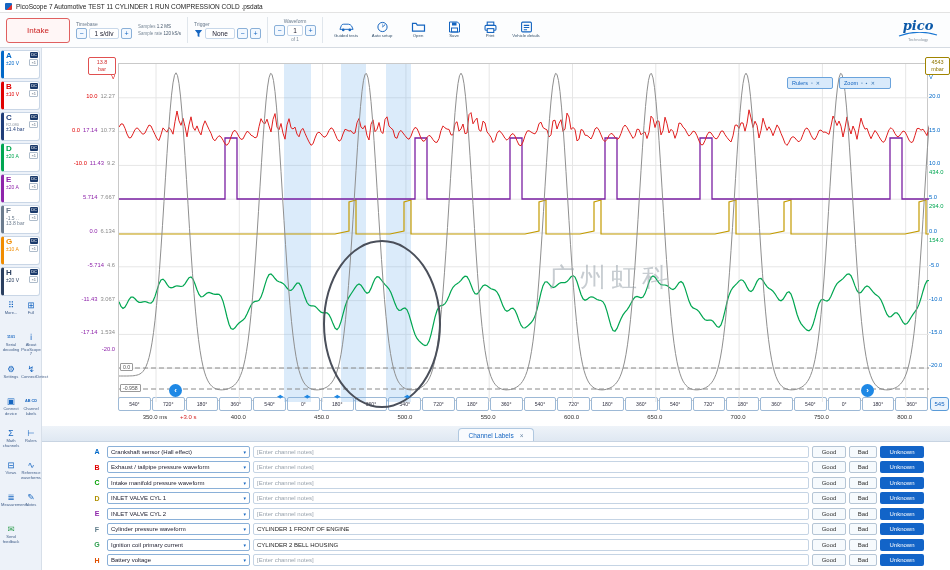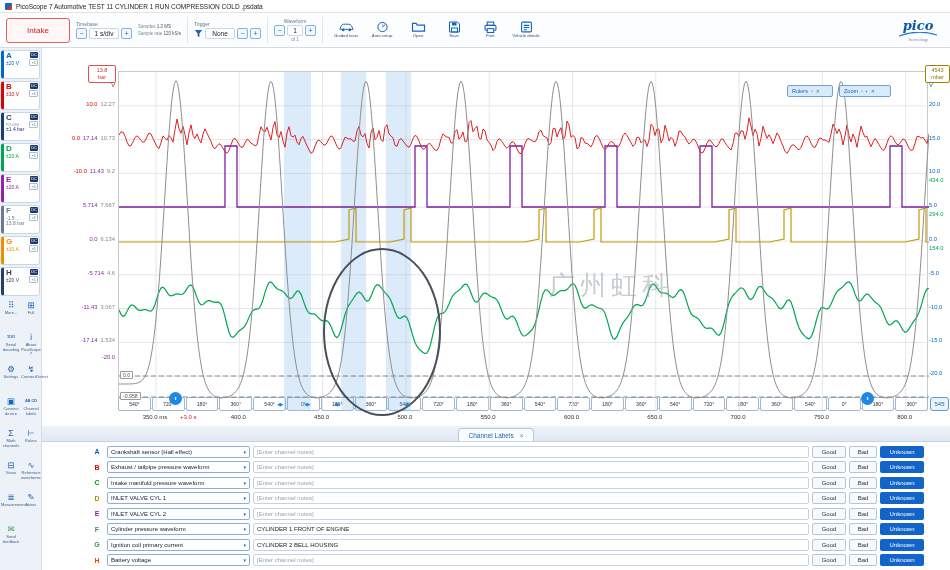--- a/index.html
+++ b/index.html
@@ -38,21 +38,21 @@
 .ch-r{display:flex;flex-direction:column;align-items:flex-end;gap:1px}
 .chip{font-size:4px;background:#1a3a6b;color:#fff;border-radius:1px;padding:0 1px;line-height:1.4}
 .chip2{font-size:4px;color:#5a6b7c;border:1px solid #aebccb;border-radius:1px;padding:0 1px;line-height:1.3}
 .tools{display:grid;grid-template-columns:1fr 1fr;margin-top:2px}
 .tool{height:32px;display:flex;flex-direction:column;align-items:center;padding-top:2px;text-align:center;cursor:pointer}
 .ticon{height:11px;font-size:8.5px;color:#1565c0;line-height:1.1;display:flex;align-items:center;justify-content:center}
 .ticon-sm{font-size:3.8px;font-weight:bold;letter-spacing:0}
 .tlabel{font-size:4.1px;color:#44608a;line-height:1.15;width:20px}
 
 .content{position:absolute;left:42px;top:48px;width:908px;height:522px}
-.scope{position:absolute;left:0;top:16px;width:908px;height:349px}
+.scope{position:absolute;left:0;top:8px;width:908px;height:349px}
 .axis-left{position:absolute;left:0;top:7px;width:76px;height:338px}
 .axis-right{position:absolute;left:886px;top:7px;width:22px;height:338px}
 .ax-row{position:absolute;right:3px;display:flex;gap:3px;font-size:5.8px;white-space:nowrap}
 .ax-row-r{position:absolute;left:1px;display:flex;gap:2px;font-size:5.8px;white-space:nowrap}
 .plot{position:absolute;left:76px;top:7px;width:810px;height:338px;background:#fff;border:1px solid #c9c9c9}
 .plot svg{position:absolute;left:0;top:0;z-index:1}
 .badge{position:absolute;top:1px;border-radius:2px;text-align:center;font-size:5.5px;line-height:1.25;background:#fff;z-index:5;padding:1px 1px}
 .badge-l{left:46px;width:28px;border:1px solid #e05050;color:#d03030}
 .badge-r{left:883px;width:25px;border:1px solid #a08400;color:#8f7600}
 .ov-btn{position:absolute;top:13px;height:12px;background:#d9eafb;border:1px solid #6aa3dc;border-radius:2px;color:#1565c0;font-size:5.5px;display:flex;align-items:center;gap:3px;padding:0 4px;z-index:6;cursor:pointer}

